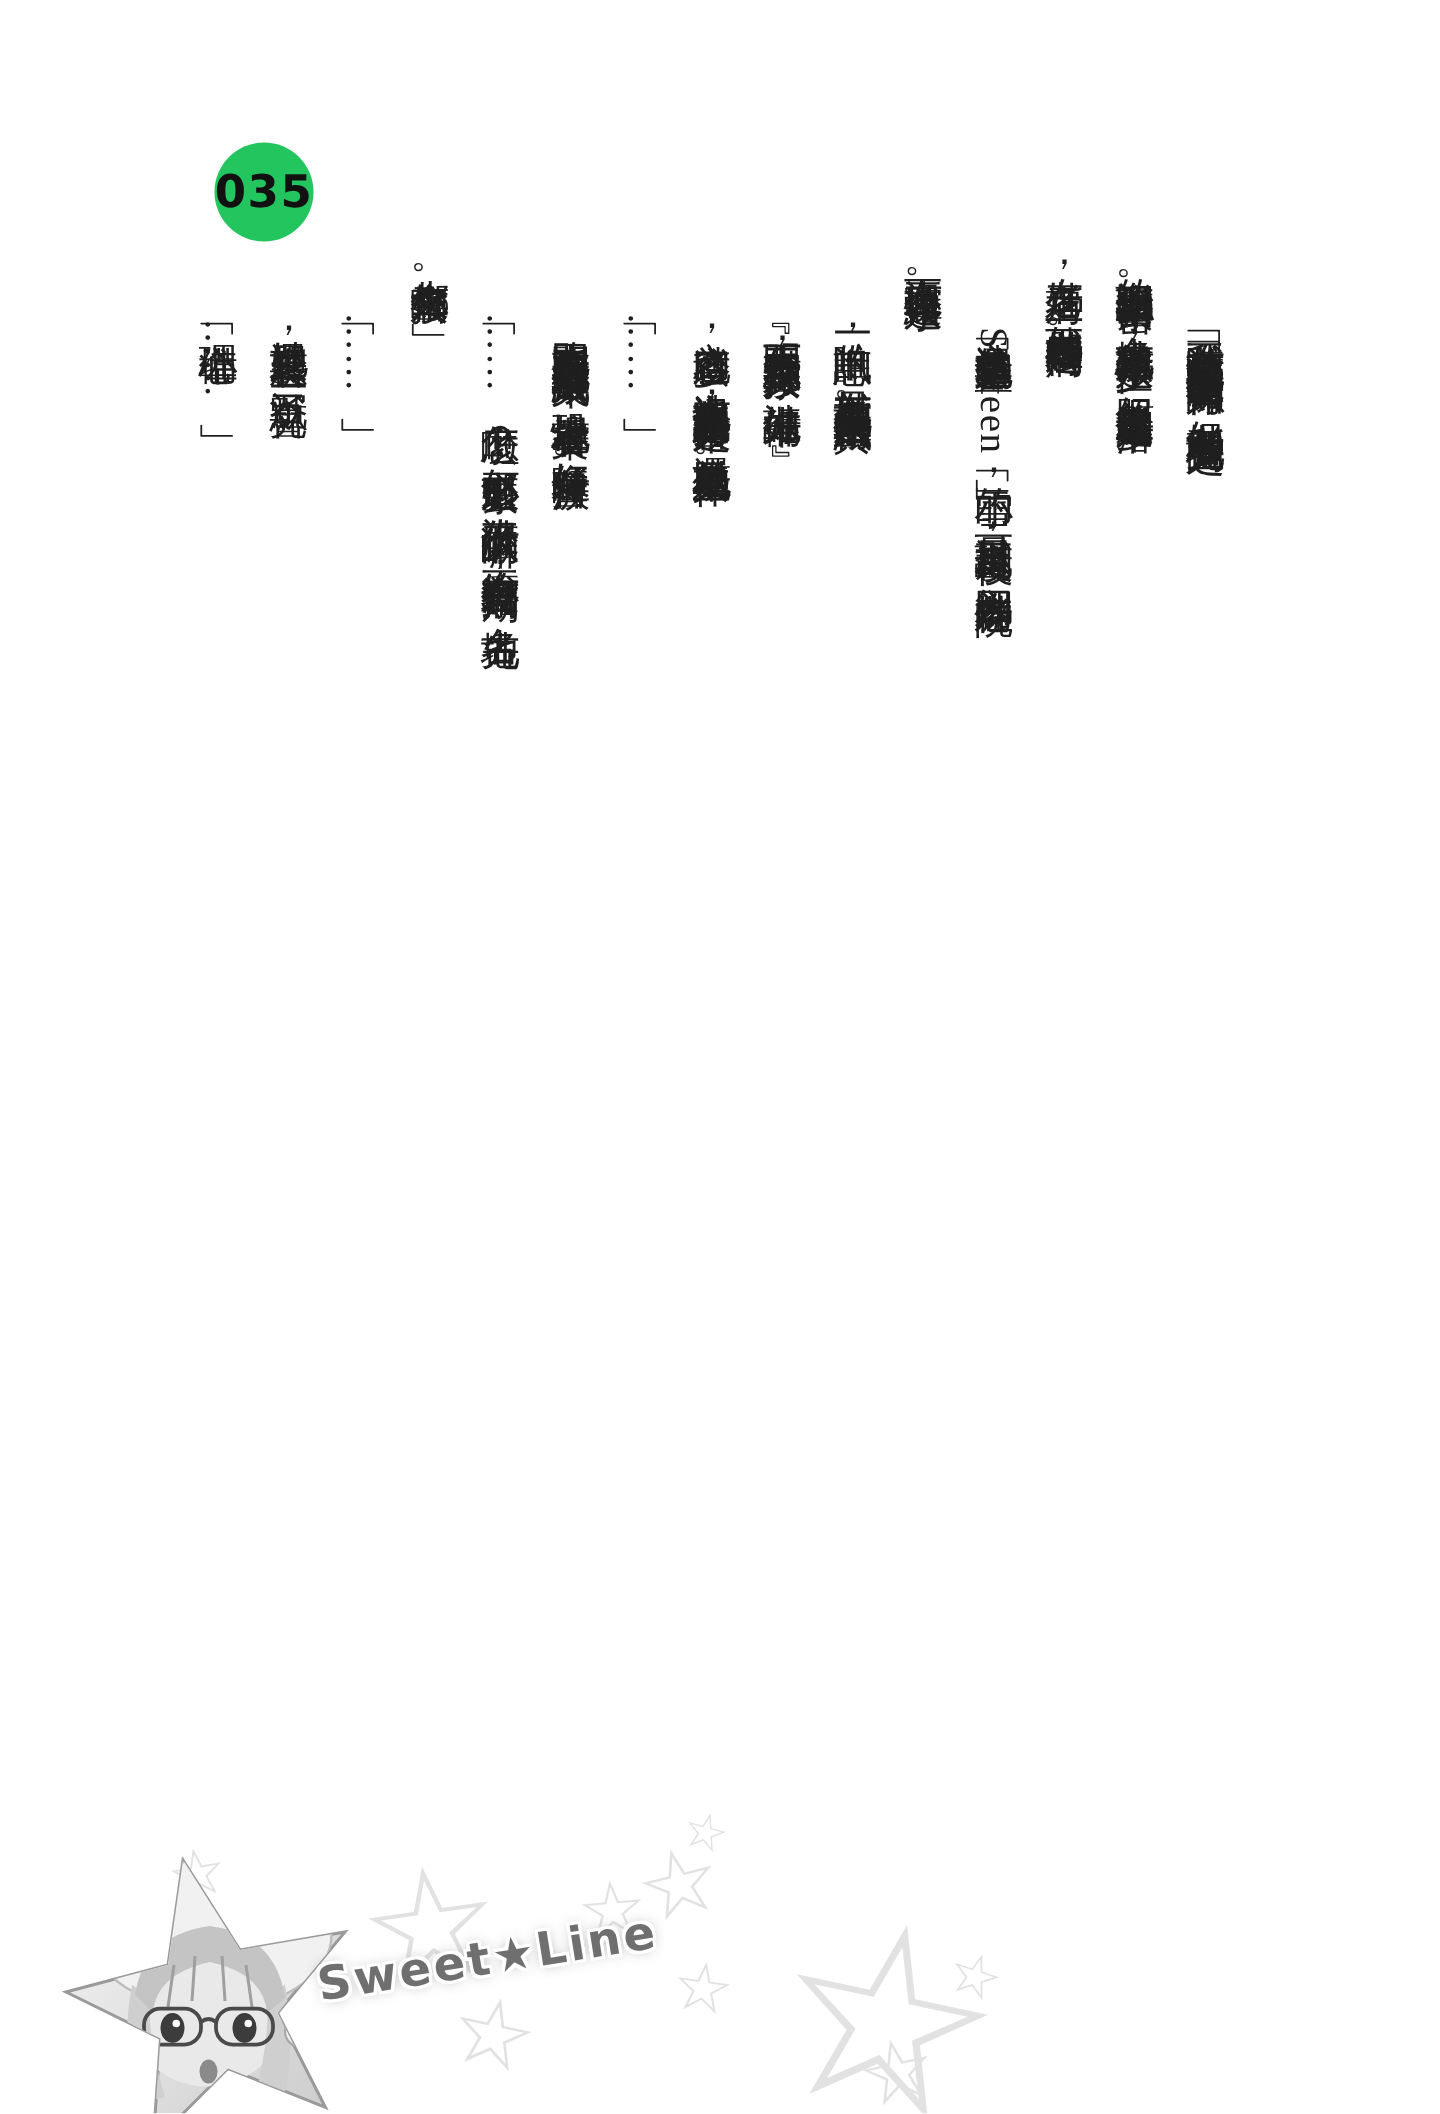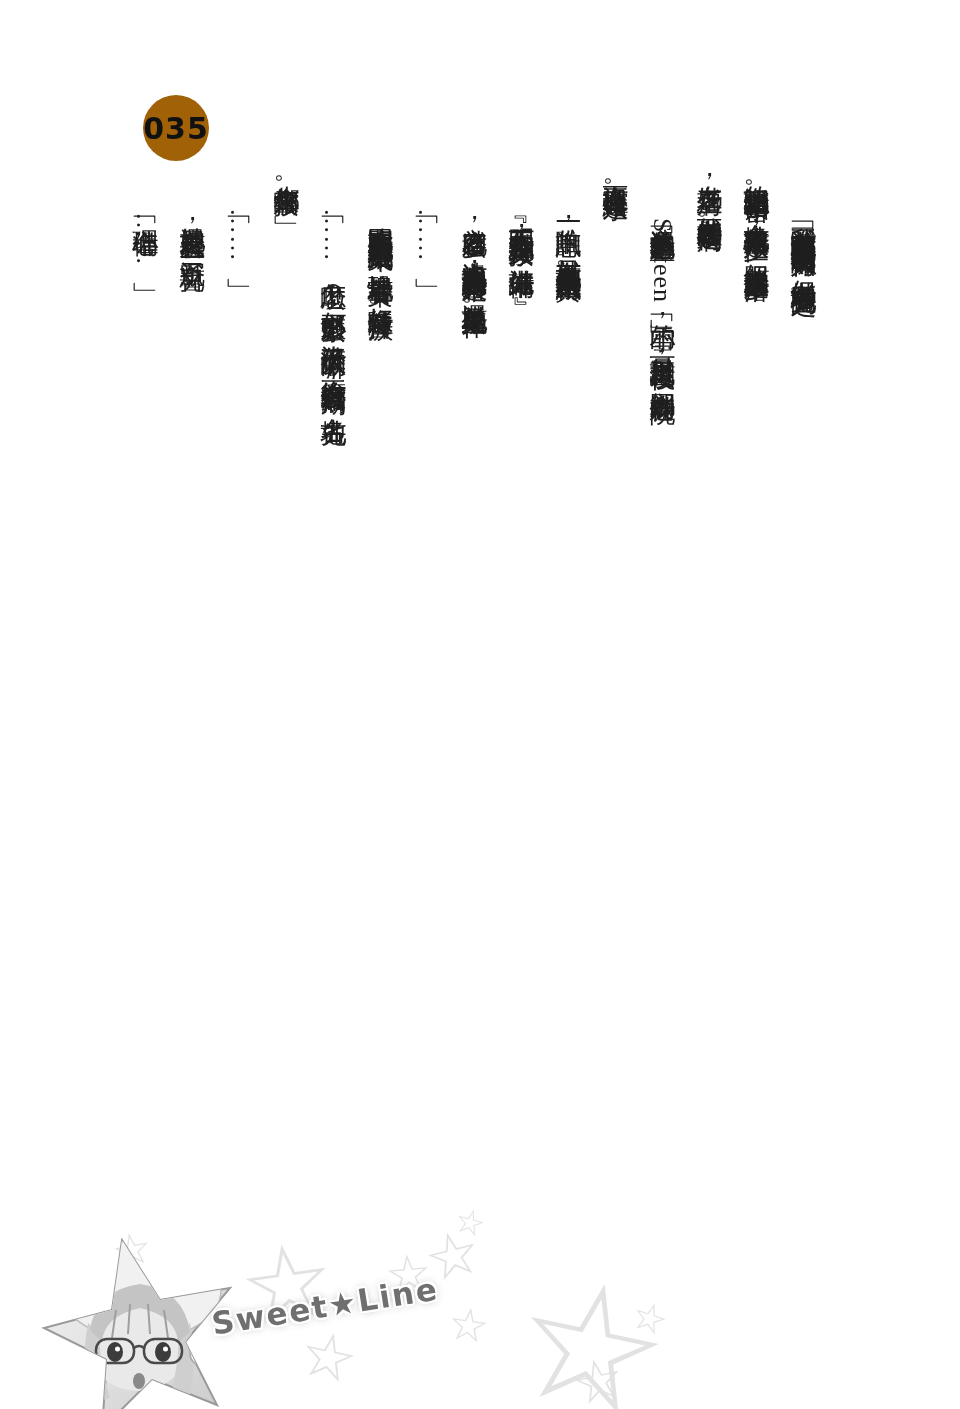--- a/index.html
+++ b/index.html
@@ -9,21 +9,21 @@
     width:960px; height:1409px;
     background:#ffffff;
     overflow:hidden;
     font-family:"Liberation Serif","DejaVu Serif",serif;
   }
 
   
   .badge {
     position:absolute; left:143px; top:95px;
     width:66px; height:66px; border-radius:50%;
-    background:#a16207;
+    background:#22c55e;
     display:flex; align-items:center; justify-content:center;
   }
   .badge span {
     font-family:"DejaVu Sans","Liberation Sans",sans-serif;
     font-weight:800; font-size:30px; color:#111111; letter-spacing:1px;
   }
 
   
   .vtext {
     position:absolute; top:165px; right:133px; height:1200px;

